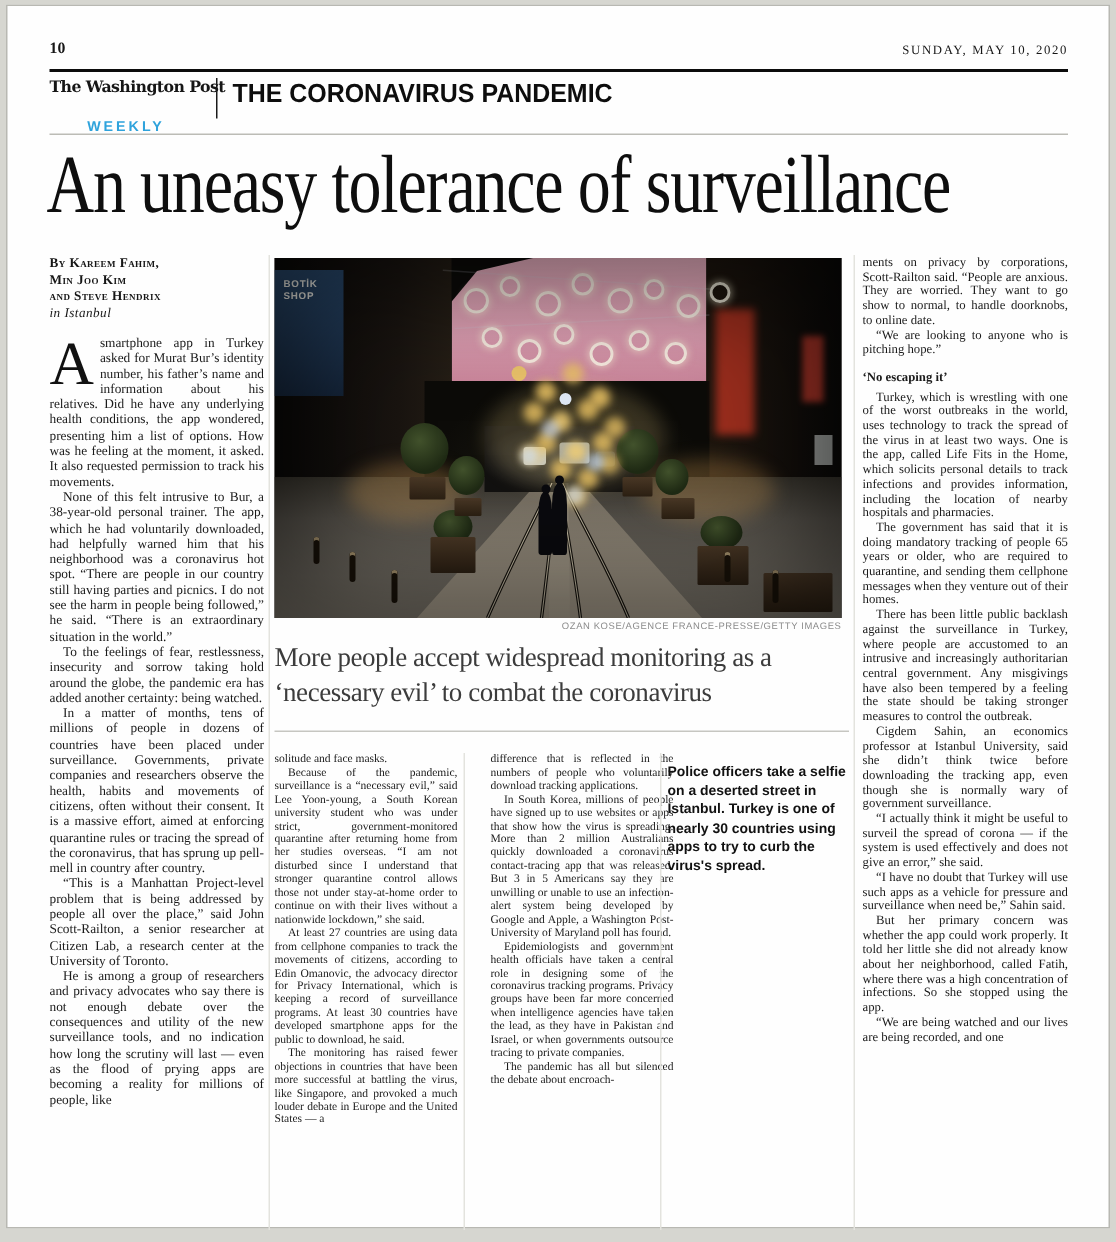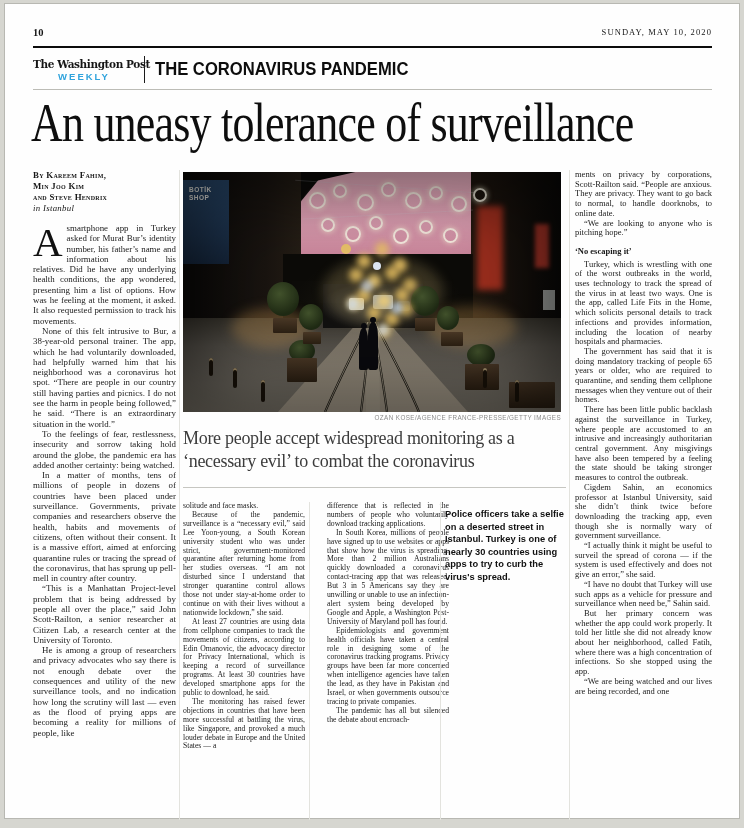--- a/index.html
+++ b/index.html
@@ -1,27 +1,27 @@
 <!DOCTYPE html>
 <html><head>
 <meta charset="utf-8">
 <style>
   html,body{margin:0;padding:0;width:744px;height:828px;background:#d6d6d0;overflow:hidden;}
   .page{position:relative;width:744px;height:828px;font-family:"Liberation Serif","DejaVu Serif",serif;color:#161616;}
   .sheet{position:absolute;left:4px;top:3px;right:4px;bottom:9px;background:#fefefe;border:1px solid #b8b8b2;box-sizing:border-box;}
 
   
-  .folio{position:absolute;left:33px;top:27px;width:679px;display:flex;justify-content:space-between;align-items:flex-start;}
+  .folio{position:absolute;left:33px;top:27px;width:679px;display:flex;justify-content:space-between;align-items:center;}
   .folio-num{font-weight:bold;font-size:10.5px;}
   .folio-date{font-size:8.5px;letter-spacing:1.1px;}
   .rule-thick{position:absolute;left:33px;top:46px;width:679px;height:2px;background:#0c0c0c;}
-  .masthead{position:absolute;left:33px;top:52px;height:35px;display:flex;align-items:center;}
+  .masthead{position:absolute;left:33px;top:52px;height:35px;display:flex;align-items:flex-start;}
   .brand{width:102px;text-align:center;}
   .brand-name{font-family:"DejaVu Serif",serif;font-weight:bold;font-size:10.5px;letter-spacing:-0.4px;white-space:nowrap;}
-  .brand-weekly{font-family:"Liberation Sans",sans-serif;font-weight:bold;font-size:9.5px;letter-spacing:2px;color:#2fa3dc;margin-top:1px;}
+  .brand-weekly{font-family:"Liberation Sans",sans-serif;font-weight:bold;font-size:9.5px;letter-spacing:2px;color:#2fa3dc;margin-top:15px;}
   .brand-divider{width:1px;height:27px;background:#1a1a1a;margin:0 10px 0 9px;}
   .section-title{font-family:"Liberation Sans",sans-serif;font-weight:bold;font-size:17.5px;letter-spacing:0;transform:scaleX(.95);transform-origin:left center;white-space:nowrap;color:#0d0d0d;}
   .rule-thin{position:absolute;left:33px;top:89px;width:679px;height:1px;background:#bcbcb6;}
   .headline{position:absolute;left:31px;top:94px;margin:0;font-weight:400;font-size:55px;line-height:58px;letter-spacing:-1px;color:#0e0e0e;white-space:nowrap;transform:scaleX(.8);transform-origin:left top;}
 
   
   .col{position:absolute;overflow:hidden;}
   .col p{margin:0;text-align:justify;text-indent:9px;color:#1a1a1a;}
   .col p.noind{text-indent:0;}
   .col1{left:33px;top:170px;width:143px;height:650px;}
@@ -201,21 +201,21 @@
   <div class="col col3">
     <p class="noind">difference that is reflected in the numbers of people who voluntarily download tracking applications.</p>
     <p>In South Korea, millions of people have signed up to use websites or apps that show how the virus is spreading. More than 2 million Australians quickly downloaded a coronavirus contact-tracing app that was released. But 3 in 5 Americans say they are unwilling or unable to use an infection-alert system being developed by Google and Apple, a Washington Post-University of Maryland poll has found.</p>
     <p>Epidemiologists and government health officials have taken a central role in designing some of the coronavirus tracking programs. Privacy groups have been far more concerned when intelligence agencies have taken the lead, as they have in Pakistan and Israel, or when governments outsource tracing to private companies.</p>
     <p>The pandemic has all but silenced the debate about encroach-</p>
   </div>
 
   <div class="caption">Police officers take a selfie on a deserted street in Istanbul. Turkey is one of nearly 30 countries using apps to try to curb the virus's spread.</div>
 
   <div class="col col5">
-    <p class="noind">ments on privacy by corporations, Scott-Railton said. “People are anxious. They are privacy. They want to go back to normal, to handle doorknobs, to online date.</p>
+    <p class="noind">ments on privacy by corporations, Scott-Railton said. “People are anxious. They are worried. They want to go show to normal, to handle doorknobs, to online date.</p>
     <p>“We are looking to anyone who is pitching hope.”</p>
     <p class="subhead">‘No escaping it’</p>
     <p>Turkey, which is wrestling with one of the worst outbreaks in the world, uses technology to track the spread of the virus in at least two ways. One is the app, called Life Fits in the Home, which solicits personal details to track infections and provides information, including the location of nearby hospitals and pharmacies.</p>
     <p>The government has said that it is doing mandatory tracking of people 65 years or older, who are required to quarantine, and sending them cellphone messages when they venture out of their homes.</p>
     <p>There has been little public backlash against the surveillance in Turkey, where people are accustomed to an intrusive and increasingly authoritarian central government. Any misgivings have also been tempered by a feeling the state should be taking stronger measures to control the outbreak.</p>
     <p>Cigdem Sahin, an economics professor at Istanbul University, said she didn’t think twice before downloading the tracking app, even though she is normally wary of government surveillance.</p>
     <p>“I actually think it might be useful to surveil the spread of corona — if the system is used effectively and does not give an error,” she said.</p>
     <p>“I have no doubt that Turkey will use such apps as a vehicle for pressure and surveillance when need be,” Sahin said.</p>
     <p>But her primary concern was whether the app could work properly. It told her little she did not already know about her neighborhood, called Fatih, where there was a high concentration of infections. So she stopped using the app.</p>
     <p>“We are being watched and our lives are being recorded, and one</p>

